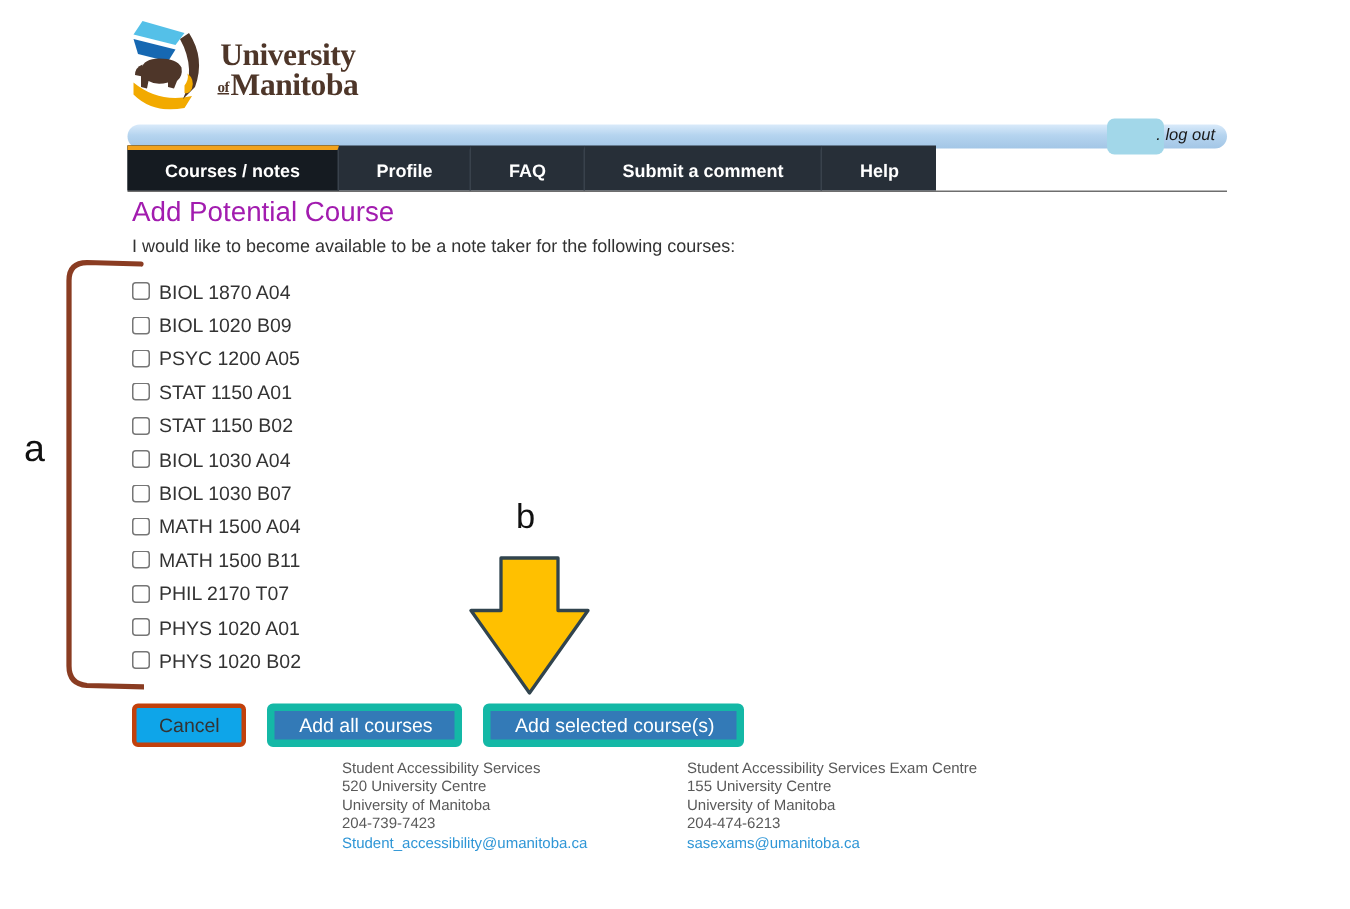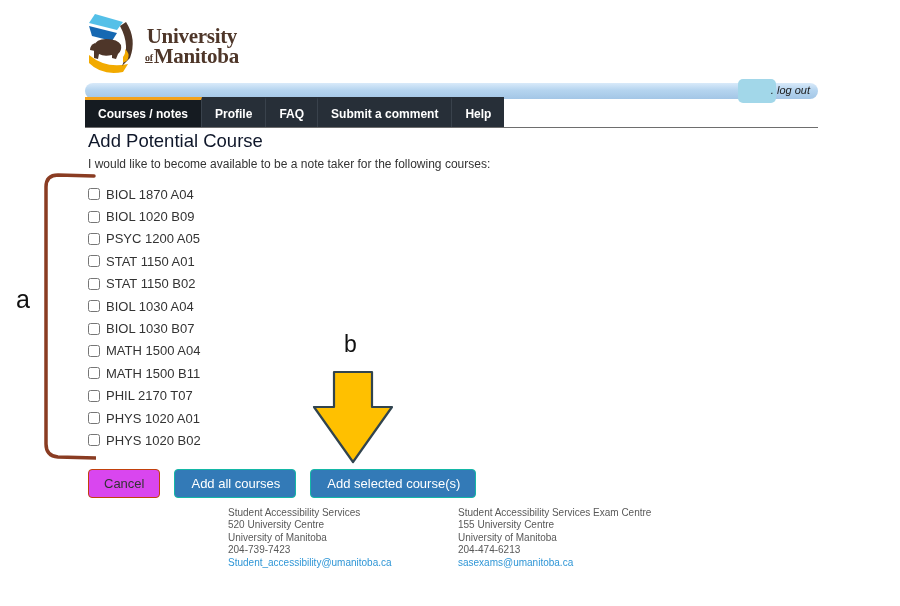--- a/index.html
+++ b/index.html
@@ -17,38 +17,38 @@
   .wm-of{font-size:10px;font-weight:bold;text-decoration:underline;margin-right:1px;vertical-align:2px;}
   
   .bluebar{position:absolute;left:85px;top:83px;width:733px;height:16px;border-radius:8px;
     background:linear-gradient(#d9eafa 0%,#b5d4ef 45%,#a3c6e6 100%);}
   .redaction{position:absolute;left:653px;top:-4px;width:38px;height:24px;border-radius:5px;background:#a2d7e9;}
   .logout-wrap{position:absolute;right:8px;top:1px;font-size:11px;color:#1b1b1b;font-style:italic;}
   .logout-link{color:#1b1b1b;text-decoration:none;cursor:pointer;}
   
   .navwrap{position:absolute;left:85px;top:97px;width:733px;border-bottom:1px solid #6e6e6e;height:30px;}
   .nav{display:inline-flex;height:30px;background:#272f38;}
-  .tab{display:flex;align-items:center;padding:0 13px;font-size:12px;font-weight:bold;color:#ffffff;
+  .tab{display:flex;align-items:center;padding:0 25px;font-size:12px;font-weight:bold;color:#ffffff;
     border-top:3px solid transparent;box-sizing:border-box;height:30px;cursor:pointer;
     border-right:1px solid #39424c;}
   .tab:last-child{border-right:none;}
   .tab.active{background:#151b21;border-top-color:#f2a21b;}
   
-  .page-title{position:absolute;left:88px;top:130px;font-size:18.5px;color:#0f172a;}
+  .page-title{position:absolute;left:88px;top:130px;font-size:18.5px;color:#a21caf;}
   .intro{position:absolute;left:88px;top:157px;font-size:12px;color:#333;}
   .course-list{position:absolute;left:88px;top:183px;}
   .course-row{display:flex;align-items:center;height:22.4px;}
   .course-row input{width:12px;height:12px;margin:0 6px 0 0;cursor:pointer;}
   .course-label{font-size:13px;color:#333;}
   
   .btn-row{position:absolute;left:88px;top:469px;display:flex;gap:14px;}
   .btn{font-family:"Liberation Sans","DejaVu Sans",sans-serif;font-size:13px;height:29px;
     border-radius:4px;padding:0 15px;cursor:pointer;}
-  .btn-cancel{background:#d946ef;border:1px solid #c2410c;color:#333;}
-  .btn-primary{background:#337ab7;border:1px solid #14b8a6;color:#ffffff;padding-left:16px;}
+  .btn-cancel{background:#0ea5e9;border:3px solid #c2410c;color:#333;}
+  .btn-primary{background:#337ab7;border:5px solid #14b8a6;color:#ffffff;padding-left:16px;}
   
   .footer-col{position:absolute;top:507px;font-size:10px;line-height:12.4px;color:#595959;}
   .footer-left{left:228px;width:217px;}
   .footer-right{left:458px;width:240px;text-align:left;}
   .footer-link{color:#2f96d6;text-decoration:none;cursor:pointer;display:inline-block;}
   
   .ann-a{position:absolute;left:16px;top:285px;font-size:25px;color:#111;}
   .ann-b{position:absolute;left:344px;top:331px;font-size:23px;color:#111;}
   .bracket-svg{position:absolute;left:38px;top:172px;}
   .arrow-svg{position:absolute;left:312px;top:370px;}

